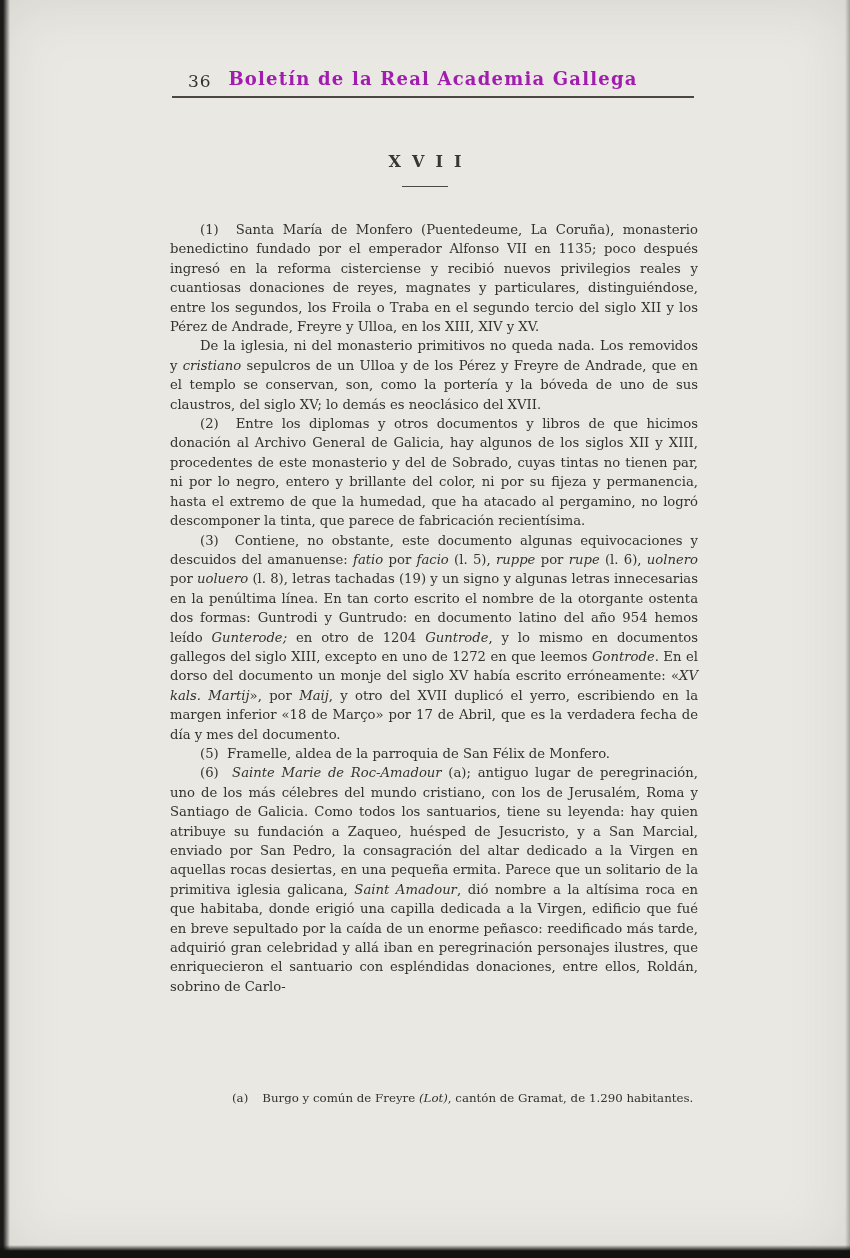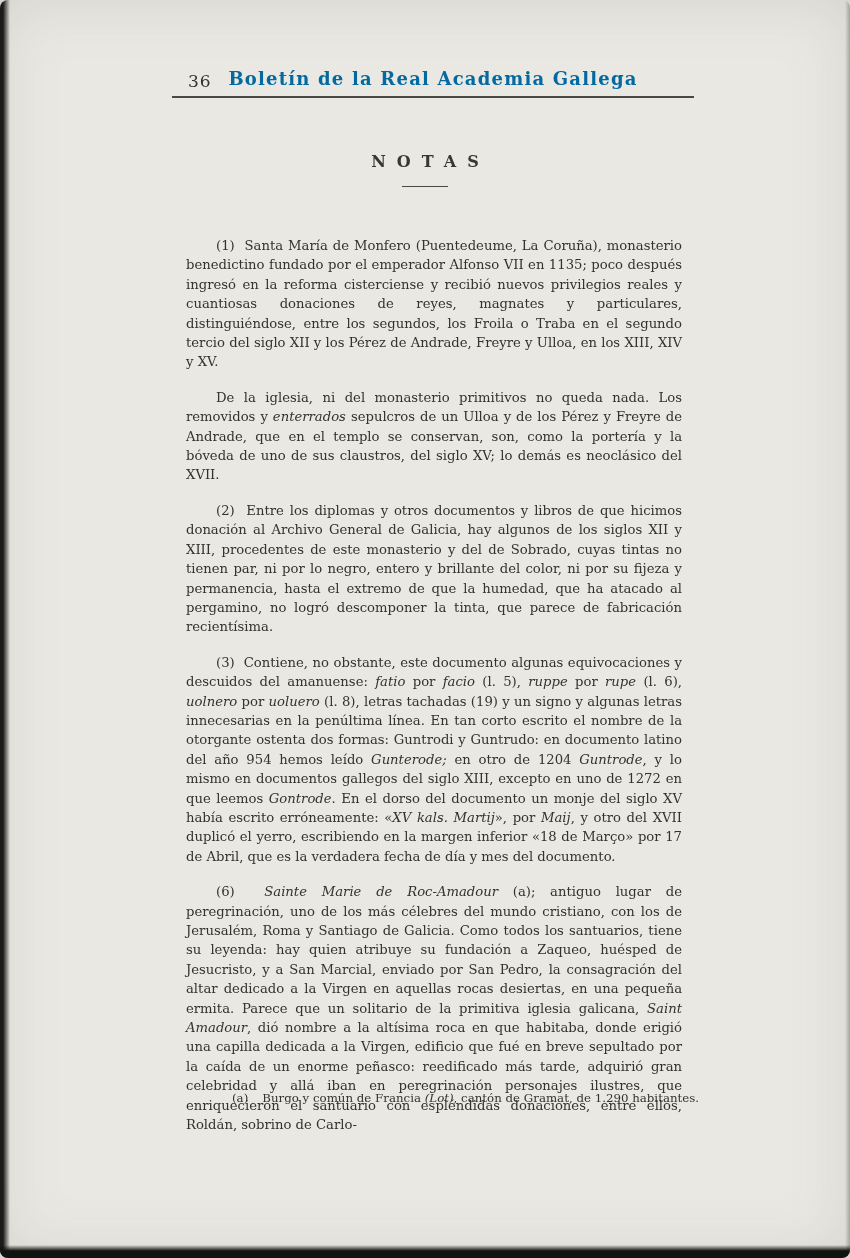--- a/index.html
+++ b/index.html
@@ -5,21 +5,20 @@
   html, body { margin: 0; padding: 0; background: #d6d5d1; }
   .page {
     position: relative;
     width: 850px;
     height: 1258px;
     background: #e9e8e3;
     overflow: hidden;
     font-family: "DejaVu Serif", serif;
     color: #35322c;
     box-shadow: inset 0 0 60px rgba(120,115,100,0.18);
-    border-radius: 8px;
   }
   
   .edge-left {
     position: absolute; left: 0; top: 0; width: 10px; height: 100%;
     background: linear-gradient(to right, #1c1b19 30%, rgba(28,27,25,0));
   }
   .edge-bottom {
     position: absolute; left: 0; bottom: 0; width: 100%; height: 13px;
     background: linear-gradient(to top, #121210 55%, rgba(18,18,16,0));
   }
@@ -37,21 +36,21 @@
   }
   .page-number {
     position: absolute; left: 16px; top: 3px;
     font-size: 17px; letter-spacing: 1px;
   }
   .journal-title {
     text-align: center;
     font-size: 18px;
     font-weight: bold;
     letter-spacing: 1.2px;
-    color: #0369a1;
+    color: #a21caf;
   }
 
   
   .section-title {
     position: absolute;
     top: 152px; left: 0; width: 100%;
     text-align: center;
     font-size: 16px;
     font-weight: bold;
     letter-spacing: 11px;
@@ -67,21 +66,21 @@
 
   
   .notes {
     position: absolute;
     top: 220px; left: 170px; width: 528px;
     font-size: 13.2px;
     line-height: 19.4px;
     text-align: justify;
   }
   .notes p {
-    margin: 16px;
+    margin: 0;
     text-indent: 30px;
   }
   .notes i { font-style: italic; }
 
   
   .footnote {
     position: absolute;
     top: 1090px; left: 232px; width: 470px;
     font-size: 11.8px;
     line-height: 16px;
@@ -95,28 +94,29 @@
 
   <div class="edge-left"></div>
   <div class="edge-right"></div>
   <div class="edge-bottom"></div>
 
   <div class="header">
     <span class="page-number">36</span>
     <div class="journal-title">Boletín de la Real Academia Gallega</div>
   </div>
 
-  <div class="section-title">NOTAS</div>
+  <div class="section-title">XVII</div>
   <div class="section-rule"></div>
 
   <div class="notes">
       <p><span>(1)&nbsp;&nbsp;Santa María de Monfero (Puentedeume, La Coruña), monasterio benedictino fundado por el emperador Alfonso VII en 1135; poco después ingresó en la reforma cisterciense y recibió nuevos privilegios reales y cuantiosas donaciones de reyes, magnates y particulares, distinguiéndose, entre los segundos, los Froila o Traba en el segundo tercio del siglo XII y los Pérez de Andrade, Freyre y Ulloa, en los XIII, XIV y XV.</span></p>
-      <p><span>De la iglesia, ni del monasterio primitivos no queda nada. Los removidos y </span><i>enterrados</i><span> sepulcros de un Ulloa y de los Pérez y Freyre de Andrade, que en el templo se conservan, son, como la portería y la bóveda de uno de sus claustros, del siglo XV; lo demás es neoclásico del XVII.</span></p>
+      <p><span>De la iglesia, ni del monasterio primitivos no queda nada. Los removidos y </span><i>cristiano</i><span> sepulcros de un Ulloa y de los Pérez y Freyre de Andrade, que en el templo se conservan, son, como la portería y la bóveda de uno de sus claustros, del siglo XV; lo demás es neoclásico del XVII.</span></p>
       <p><span>(2)&nbsp;&nbsp;Entre los diplomas y otros documentos y libros de que hicimos donación al Archivo General de Galicia, hay algunos de los siglos XII y XIII, procedentes de este monasterio y del de Sobrado, cuyas tintas no tienen par, ni por lo negro, entero y brillante del color, ni por su fijeza y permanencia, hasta el extremo de que la humedad, que ha atacado al pergamino, no logró descomponer la tinta, que parece de fabricación recientísima.</span></p>
       <p><span>(3)&nbsp;&nbsp;Contiene, no obstante, este documento algunas equivocaciones y descuidos del amanuense: </span><i>fatio</i><span> por </span><i>facio</i><span> (l. 5), </span><i>ruppe</i><span> por </span><i>rupe</i><span> (l. 6), </span><i>uolnero</i><span> por </span><i>uoluero</i><span> (l. 8), letras tachadas (19) y un signo y algunas letras innecesarias en la penúltima línea. En tan corto escrito el nombre de la otorgante ostenta dos formas: Guntrodi y Guntrudo: en documento latino del año 954 hemos leído </span><i>Gunterode;</i><span> en otro de 1204 </span><i>Guntrode</i><span>, y lo mismo en documentos gallegos del siglo XIII, excepto en uno de 1272 en que leemos </span><i>Gontrode</i><span>. En el dorso del documento un monje del siglo XV había escrito erróneamente: «</span><i>XV kals. Martij</i><span>», por </span><i>Maij</i><span>, y otro del XVII duplicó el yerro, escribiendo en la margen inferior «18 de Março» por 17 de Abril, que es la verdadera fecha de día y mes del documento.</span></p>
+      <p><span>(5)&nbsp;&nbsp;Framelle, aldea de la parroquia de San Félix de Monfero.</span></p>
       <p><span>(6)&nbsp;&nbsp;</span><i>Sainte Marie de Roc-Amadour</i><span> (a); antiguo lugar de peregrinación, uno de los más célebres del mundo cristiano, con los de Jerusalém, Roma y Santiago de Galicia. Como todos los santuarios, tiene su leyenda: hay quien atribuye su fundación a Zaqueo, huésped de Jesucristo, y a San Marcial, enviado por San Pedro, la consagración del altar dedicado a la Virgen en aquellas rocas desiertas, en una pequeña ermita. Parece que un solitario de la primitiva iglesia galicana, </span><i>Saint Amadour</i><span>, dió nombre a la altísima roca en que habitaba, donde erigió una capilla dedicada a la Virgen, edificio que fué en breve sepultado por la caída de un enorme peñasco: reedificado más tarde, adquirió gran celebridad y allá iban en peregrinación personajes ilustres, que enriquecieron el santuario con espléndidas donaciones, entre ellos, Roldán, sobrino de Carlo-</span></p>
     </div>
 
   <div class="footnote">
-    <span class="fn-label">(a)</span><span id="footnote-text"><span>Burgo y común de Francia </span><i>(Lot)</i><span>, cantón de Gramat, de 1.290 habitantes.</span></span>
+    <span class="fn-label">(a)</span><span id="footnote-text"><span>Burgo y común de Freyre </span><i>(Lot)</i><span>, cantón de Gramat, de 1.290 habitantes.</span></span>
   </div>
 
 </div>
 
 </body></html>

